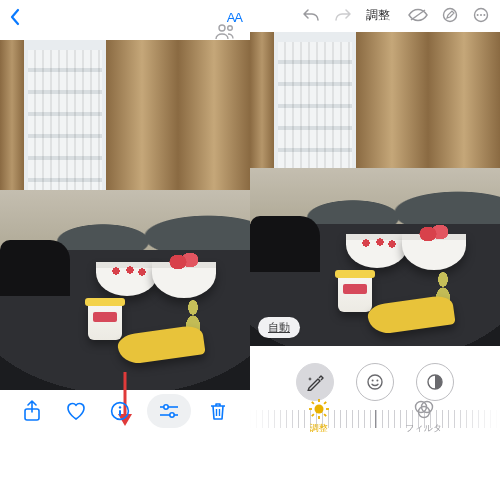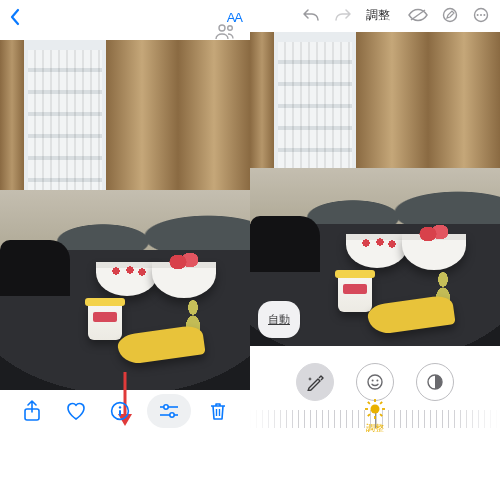--- a/index.html
+++ b/index.html
@@ -117,21 +117,21 @@
   .right-photo .curtainL,
   .right-photo .window,
   .right-photo .bldg,
   .right-photo .redflowers,
   .right-photo .curtainR { height:182px; }
   .right-photo .redflowers { top:140px; }
 
   .auto-pill {
     position:absolute; left:8px; bottom:8px;
     background:#f1f1f3; border-radius:14px;
-    padding:11px 10px; font-size:11px; color:#3a3a3c;
+    padding:3px 10px; font-size:11px; color:#3a3a3c;
     box-shadow:0 1px 2px rgba(0,0,0,.1);
     text-decoration:underline;
   }
 
   .dial-row {
     margin-top:12px;
     display:flex; align-items:center; justify-content:center; gap:22px;
     height:48px;
   }
   .circ {
@@ -359,16 +359,26 @@
                 <line x1="18" y1="11" x2="21" y2="11"></line>
                 <line x1="3.8" y1="3.8" x2="5.9" y2="5.9"></line>
                 <line x1="16.1" y1="16.1" x2="18.2" y2="18.2"></line>
                 <line x1="3.8" y1="18.2" x2="5.9" y2="16.1"></line>
                 <line x1="16.1" y1="5.9" x2="18.2" y2="3.8"></line>
               </g>
             </svg>
         </span>
         <span class="lbl">調整</span>
       </div>
+      <div class="tab">
+        <span class="tabicon">
+          <svg width="22" height="22" viewBox="0 0 22 22">
+              <circle cx="8" cy="9" r="5.5" fill="none" stroke="currentColor" stroke-width="1.4"></circle>
+              <circle cx="14" cy="9" r="5.5" fill="none" stroke="currentColor" stroke-width="1.4"></circle>
+              <circle cx="11" cy="14" r="5.5" fill="none" stroke="currentColor" stroke-width="1.4"></circle>
+            </svg>
+        </span>
+        <span class="lbl">フィルタ</span>
+      </div>
     </div>
   </div>
 
 </div>
 
 </body></html>

